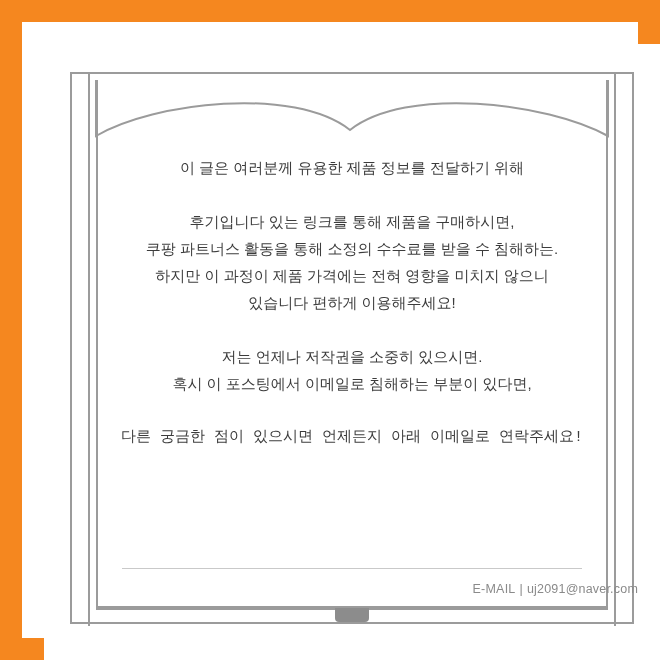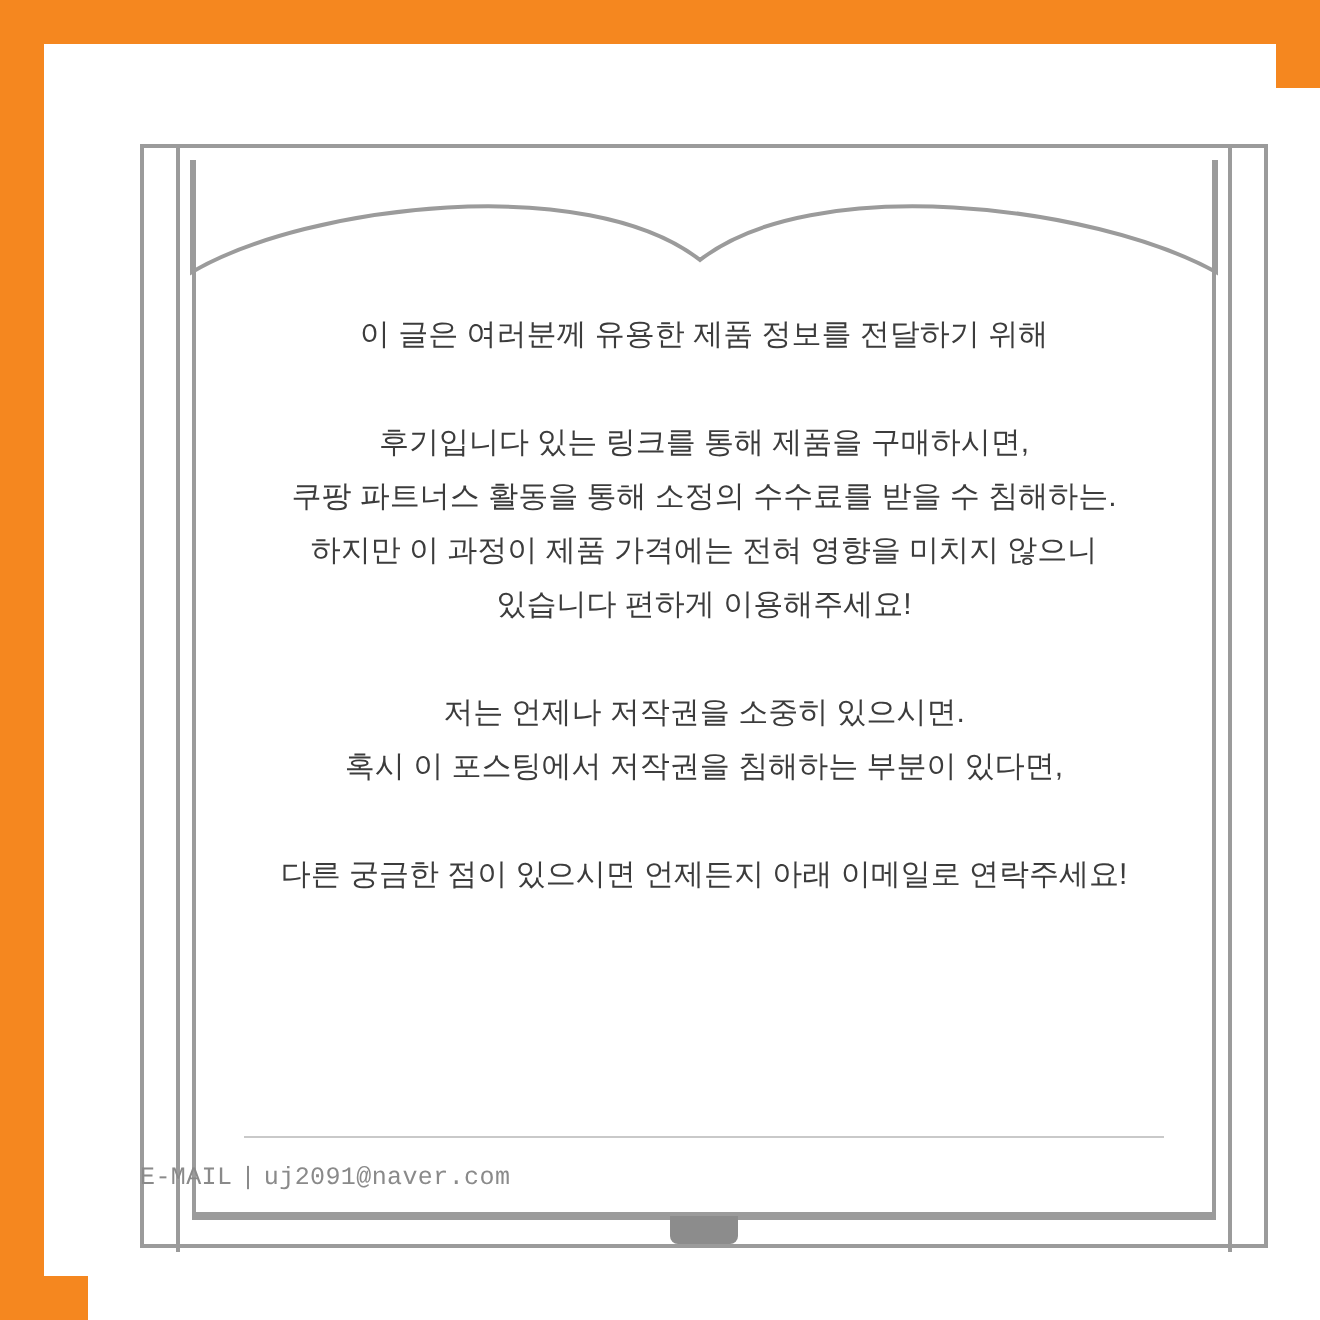--- a/index.html
+++ b/index.html
@@ -133,36 +133,36 @@
     text-align: center;
     color: #3c3c3c;
     font-size: 15px;
     line-height: 27px;
   }
   .para {
     margin: 0 0 27px 0;
   }
   .para:last-of-type {
     margin-bottom: 0;
+    font-family: Liberation Mono, monospace;
   }
   .para .ln {
     display: block;
     white-space: nowrap;
   }
 
   .email-row {
     position: absolute;
     left: 0;
     top: 510px;
     width: 568px;
-    text-align: left;
+    text-align: right;
     font-size: 12.5px;
     color: #8a8a8a;
     letter-spacing: 0.2px;
-    font-family: Liberation Mono, monospace;
   }
   .email-row .sep {
     padding: 0 4px;
   }
   .email-row .addr {
     color: #8a8a8a;
   }
 </style>
 </head>
 <body>
@@ -195,21 +195,21 @@
 
         <p class="para">
           <span class="ln">후기입니다 있는 링크를 통해 제품을 구매하시면,</span>
           <span class="ln">쿠팡 파트너스 활동을 통해 소정의 수수료를 받을 수 침해하는.</span>
           <span class="ln">하지만 이 과정이 제품 가격에는 전혀 영향을 미치지 않으니</span>
           <span class="ln">있습니다 편하게 이용해주세요!</span>
         </p>
 
         <p class="para">
           <span class="ln">저는 언제나 저작권을 소중히 있으시면.</span>
-          <span class="ln">혹시 이 포스팅에서 저작권을 침해하는 부분이 있다면,</span>
+          <span class="ln">혹시 이 포스팅에서 이메일로 침해하는 부분이 있다면,</span>
         </p>
 
         <p class="para">
           <span class="ln">다른 궁금한 점이 있으시면 언제든지 아래 이메일로 연락주세요!</span>
         </p>
 
       </div>
 
       <div class="email-row">
         <span>E-MAIL</span><span class="sep">|</span><span class="addr">uj2091@naver.com</span>

